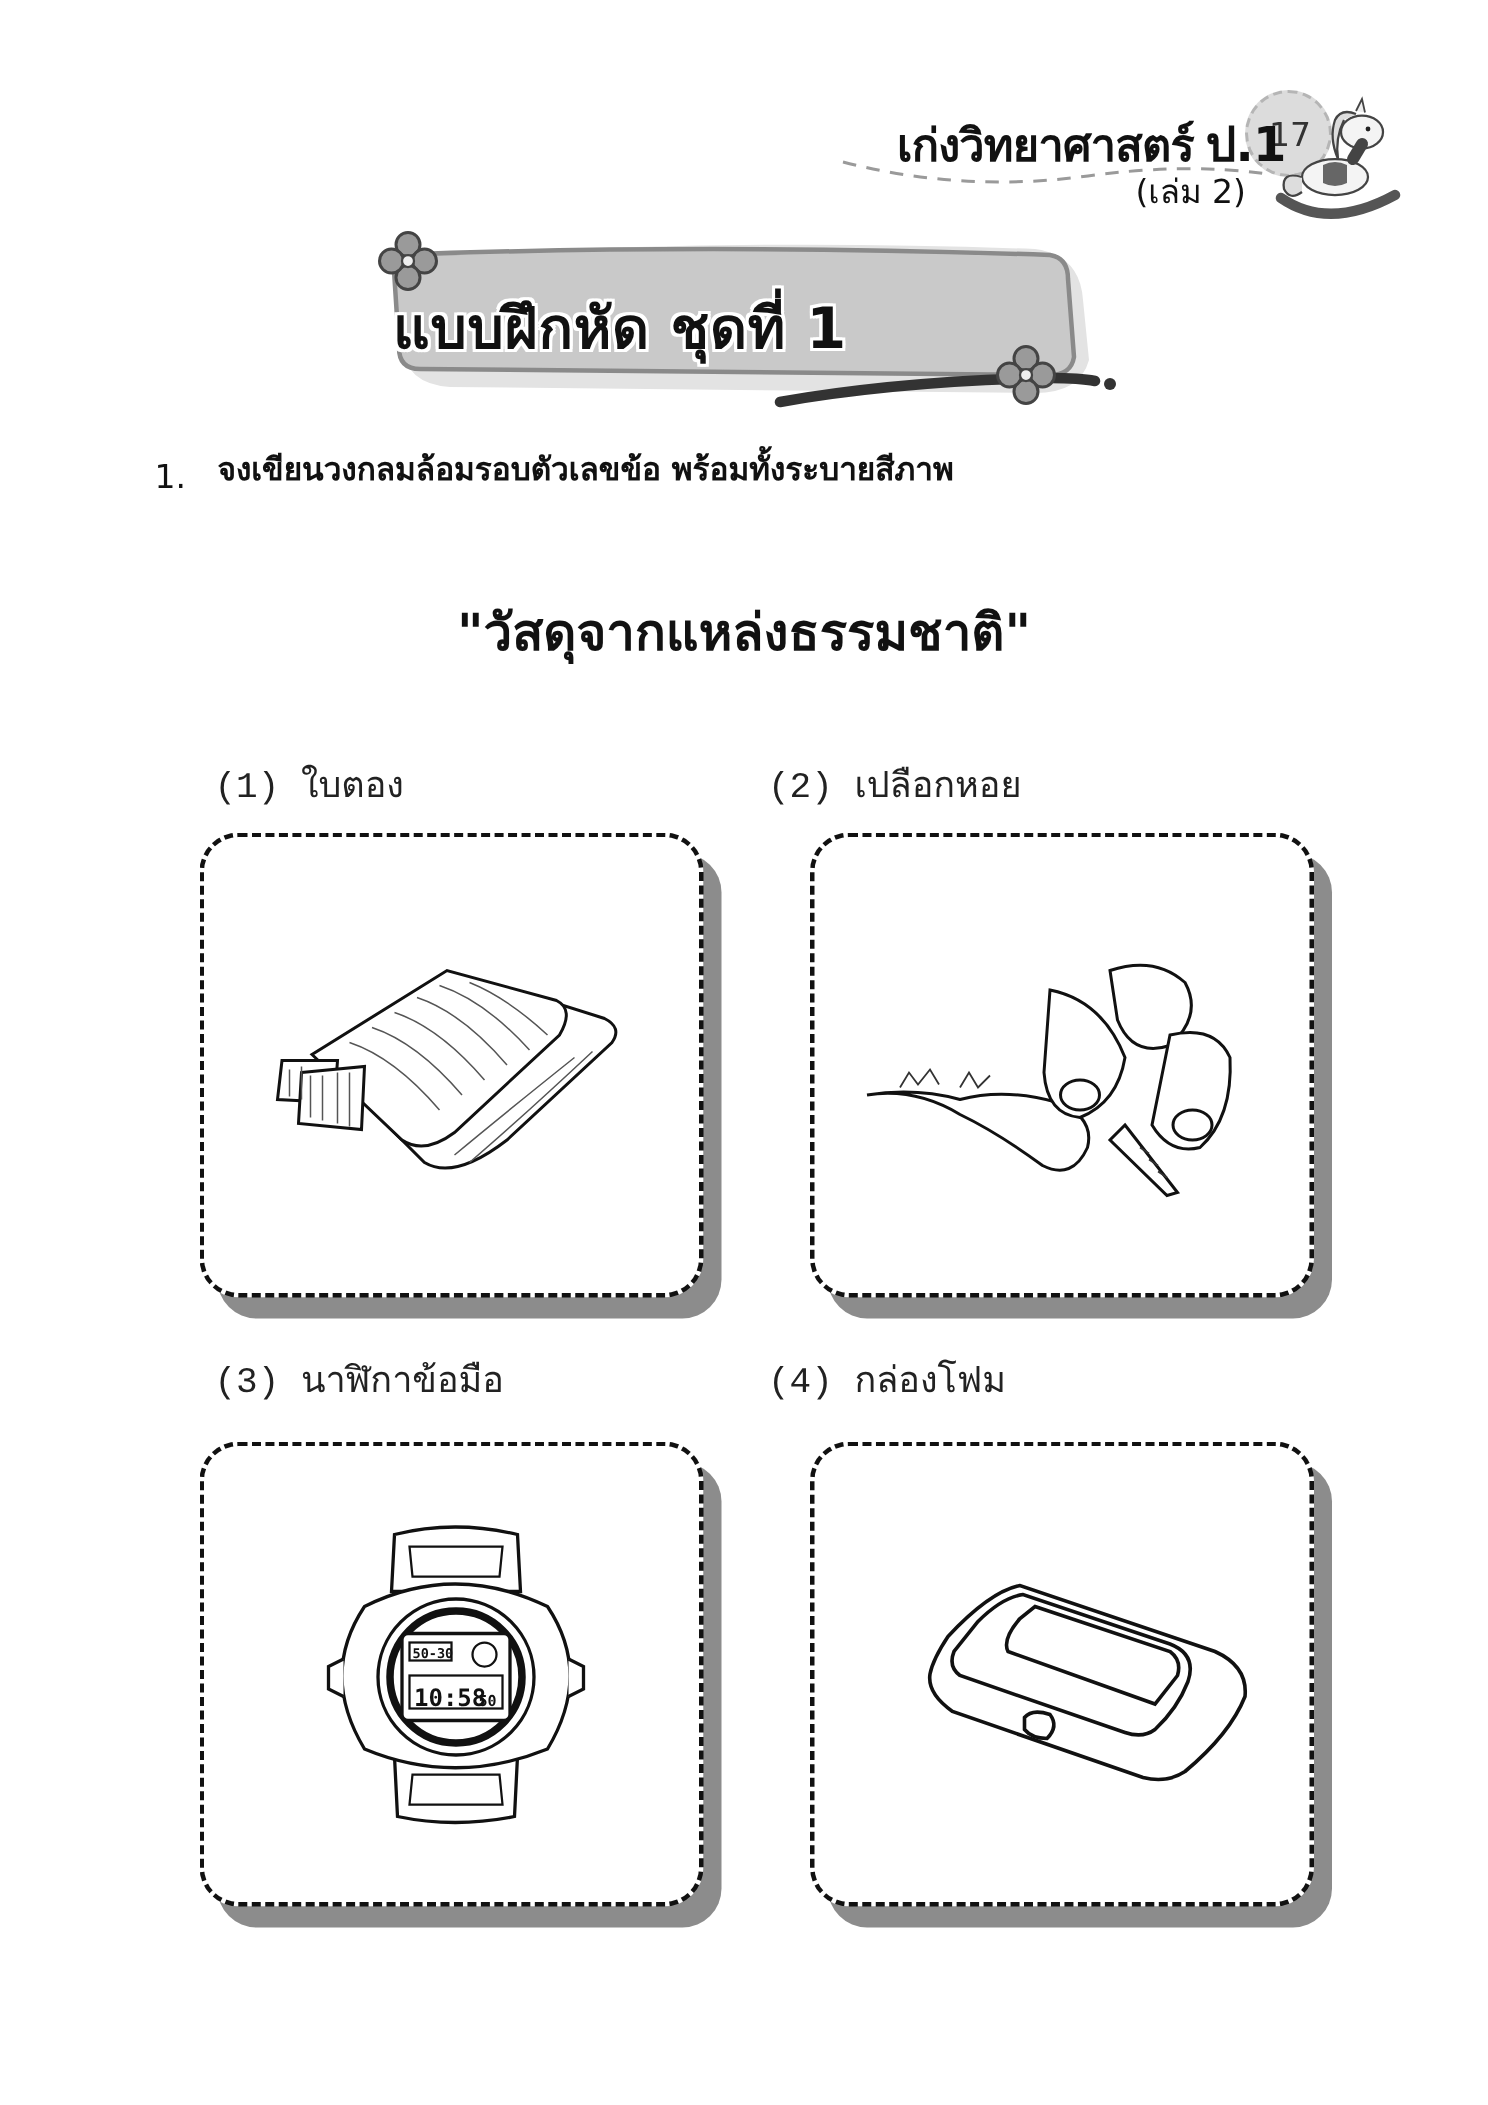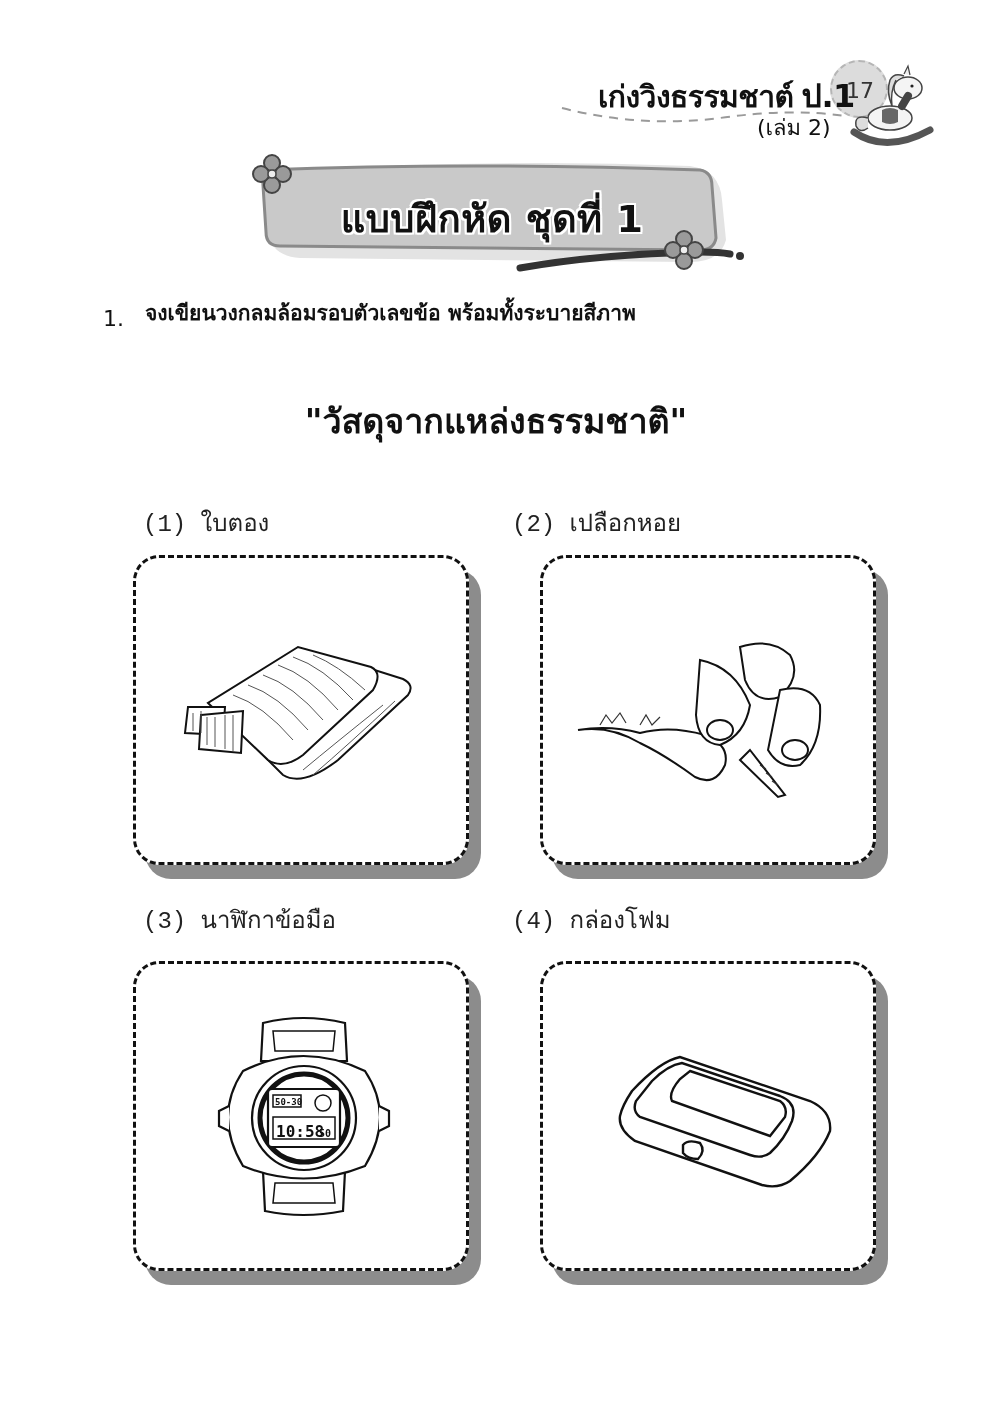--- a/index.html
+++ b/index.html
@@ -12,21 +12,21 @@
                 letter-spacing: -0.5px; color: #111; white-space: nowrap; }
   .book-title .grade { font-size: 32px; margin-left: 8px; text-decoration-thickness: 2px; }
   .book-vol { position: absolute; left: 757px; top: 110px; font-size: 22px; font-weight: normal; white-space: nowrap; }
   .page-circle { position: absolute; left: 830px; top: 60px; width: 58px; height: 58px; border-radius: 50%;
                  background: #dcdcdc; border: 2px dashed #b5b5b5; box-sizing: border-box; }
   .page-num { position: absolute; left: 846px; top: 78px; font-size: 22px; color: #333; }
   .mascot { position: absolute; left: 846px; top: 62px; }
 
   
   .banner { position: absolute; left: 0; top: 0; }
-  .banner-title { position: absolute; left: 262px; top: 188px; width: 460px; text-align: center;
+  .banner-title { position: absolute; left: 262px; top: 188px; width: 460px; text-align: left;
                   font-size: 38px; font-weight: bold; color: #111; letter-spacing: 0.5px;
                   text-shadow: -2px -2px 0 #fff, 2px -2px 0 #fff, -2px 2px 0 #fff, 2px 2px 0 #fff, 0 2px 0 #fff, 2px 0 0 #fff, 0 -2px 0 #fff, -2px 0 0 #fff; }
 
   
   .q-num { position: absolute; left: 103px; top: 306px; font-size: 22px; }
   .q-text { position: absolute; left: 145px; top: 296px; font-size: 21px; font-weight: bold; white-space: nowrap; }
 
   .topic { position: absolute; left: 0; width: 992px; top: 394px; text-align: center; font-size: 34px; font-weight: bold; }
 
   
@@ -41,21 +41,21 @@
 <body>
 
 <svg class="hdr-dash" width="992" height="160">
   <path d="M562 108 Q 640 128 720 118 Q 790 108 845 116" stroke="#9a9a9a" stroke-width="2" fill="none" stroke-dasharray="9 7"></path>
 </svg>
 
 <div class="page-circle"></div>
 <div class="page-num">17</div>
 
 <div class="book-title">
-  <span>เก่งวิงธรรมชาต์</span><span class="grade">ป.1</span>
+  <span>เก่งวิทยาศาสตร์</span><span class="grade">ป.1</span>
 </div>
 <div class="book-vol">(เล่ม 2)</div>
 
 <svg class="mascot" width="90" height="90" viewBox="0 0 90 90">
   <path d="M8 70 Q 40 92 84 68" stroke="#555" stroke-width="7" fill="none" stroke-linecap="round"></path>
   <ellipse cx="44" cy="56" rx="22" ry="12" fill="#f4f4f4" stroke="#444" stroke-width="1.5"></ellipse>
   <path d="M36 48 Q 44 44 52 48 L 52 60 Q 44 64 36 60 Z" fill="#666"></path>
   <ellipse cx="62" cy="26" rx="14" ry="11" fill="#f4f4f4" stroke="#444" stroke-width="1.5"></ellipse>
   <path d="M56 44 L 62 34" stroke="#444" stroke-width="8" stroke-linecap="round"></path>
   <path d="M50 18 Q 44 30 46 44 Q 40 30 44 18 Q 48 10 58 14" fill="#ddd" stroke="#444" stroke-width="1.5"></path>

